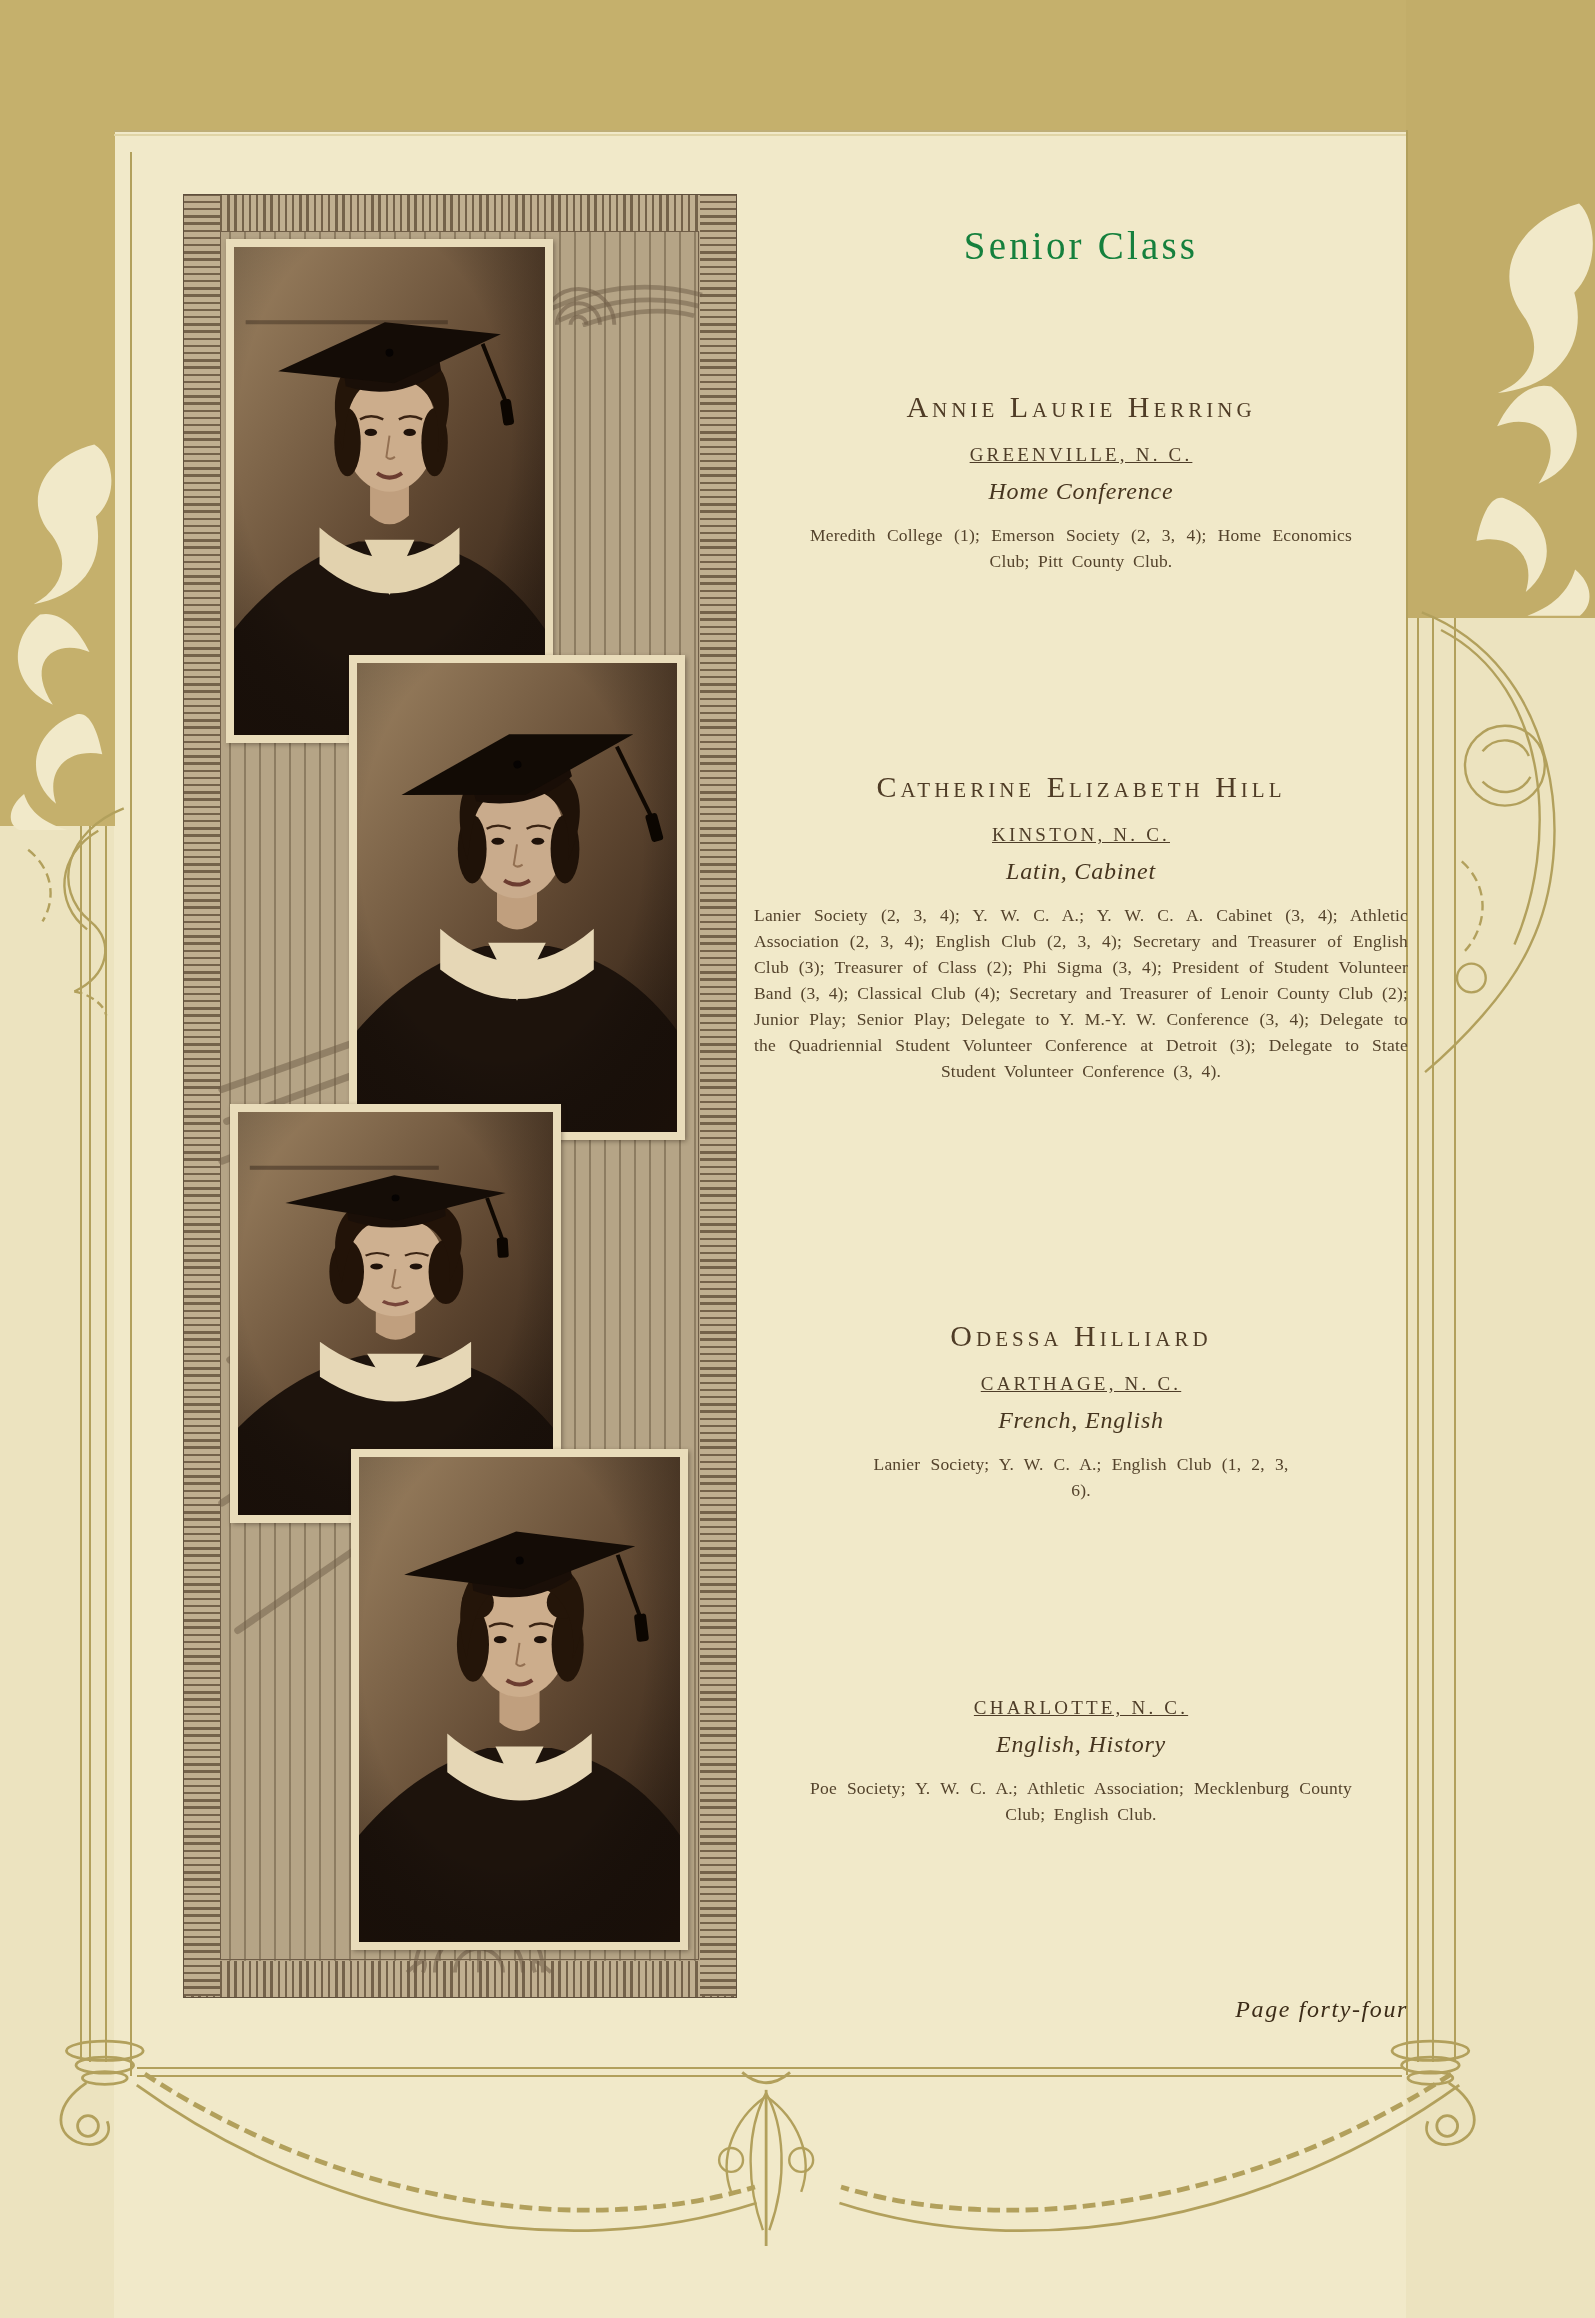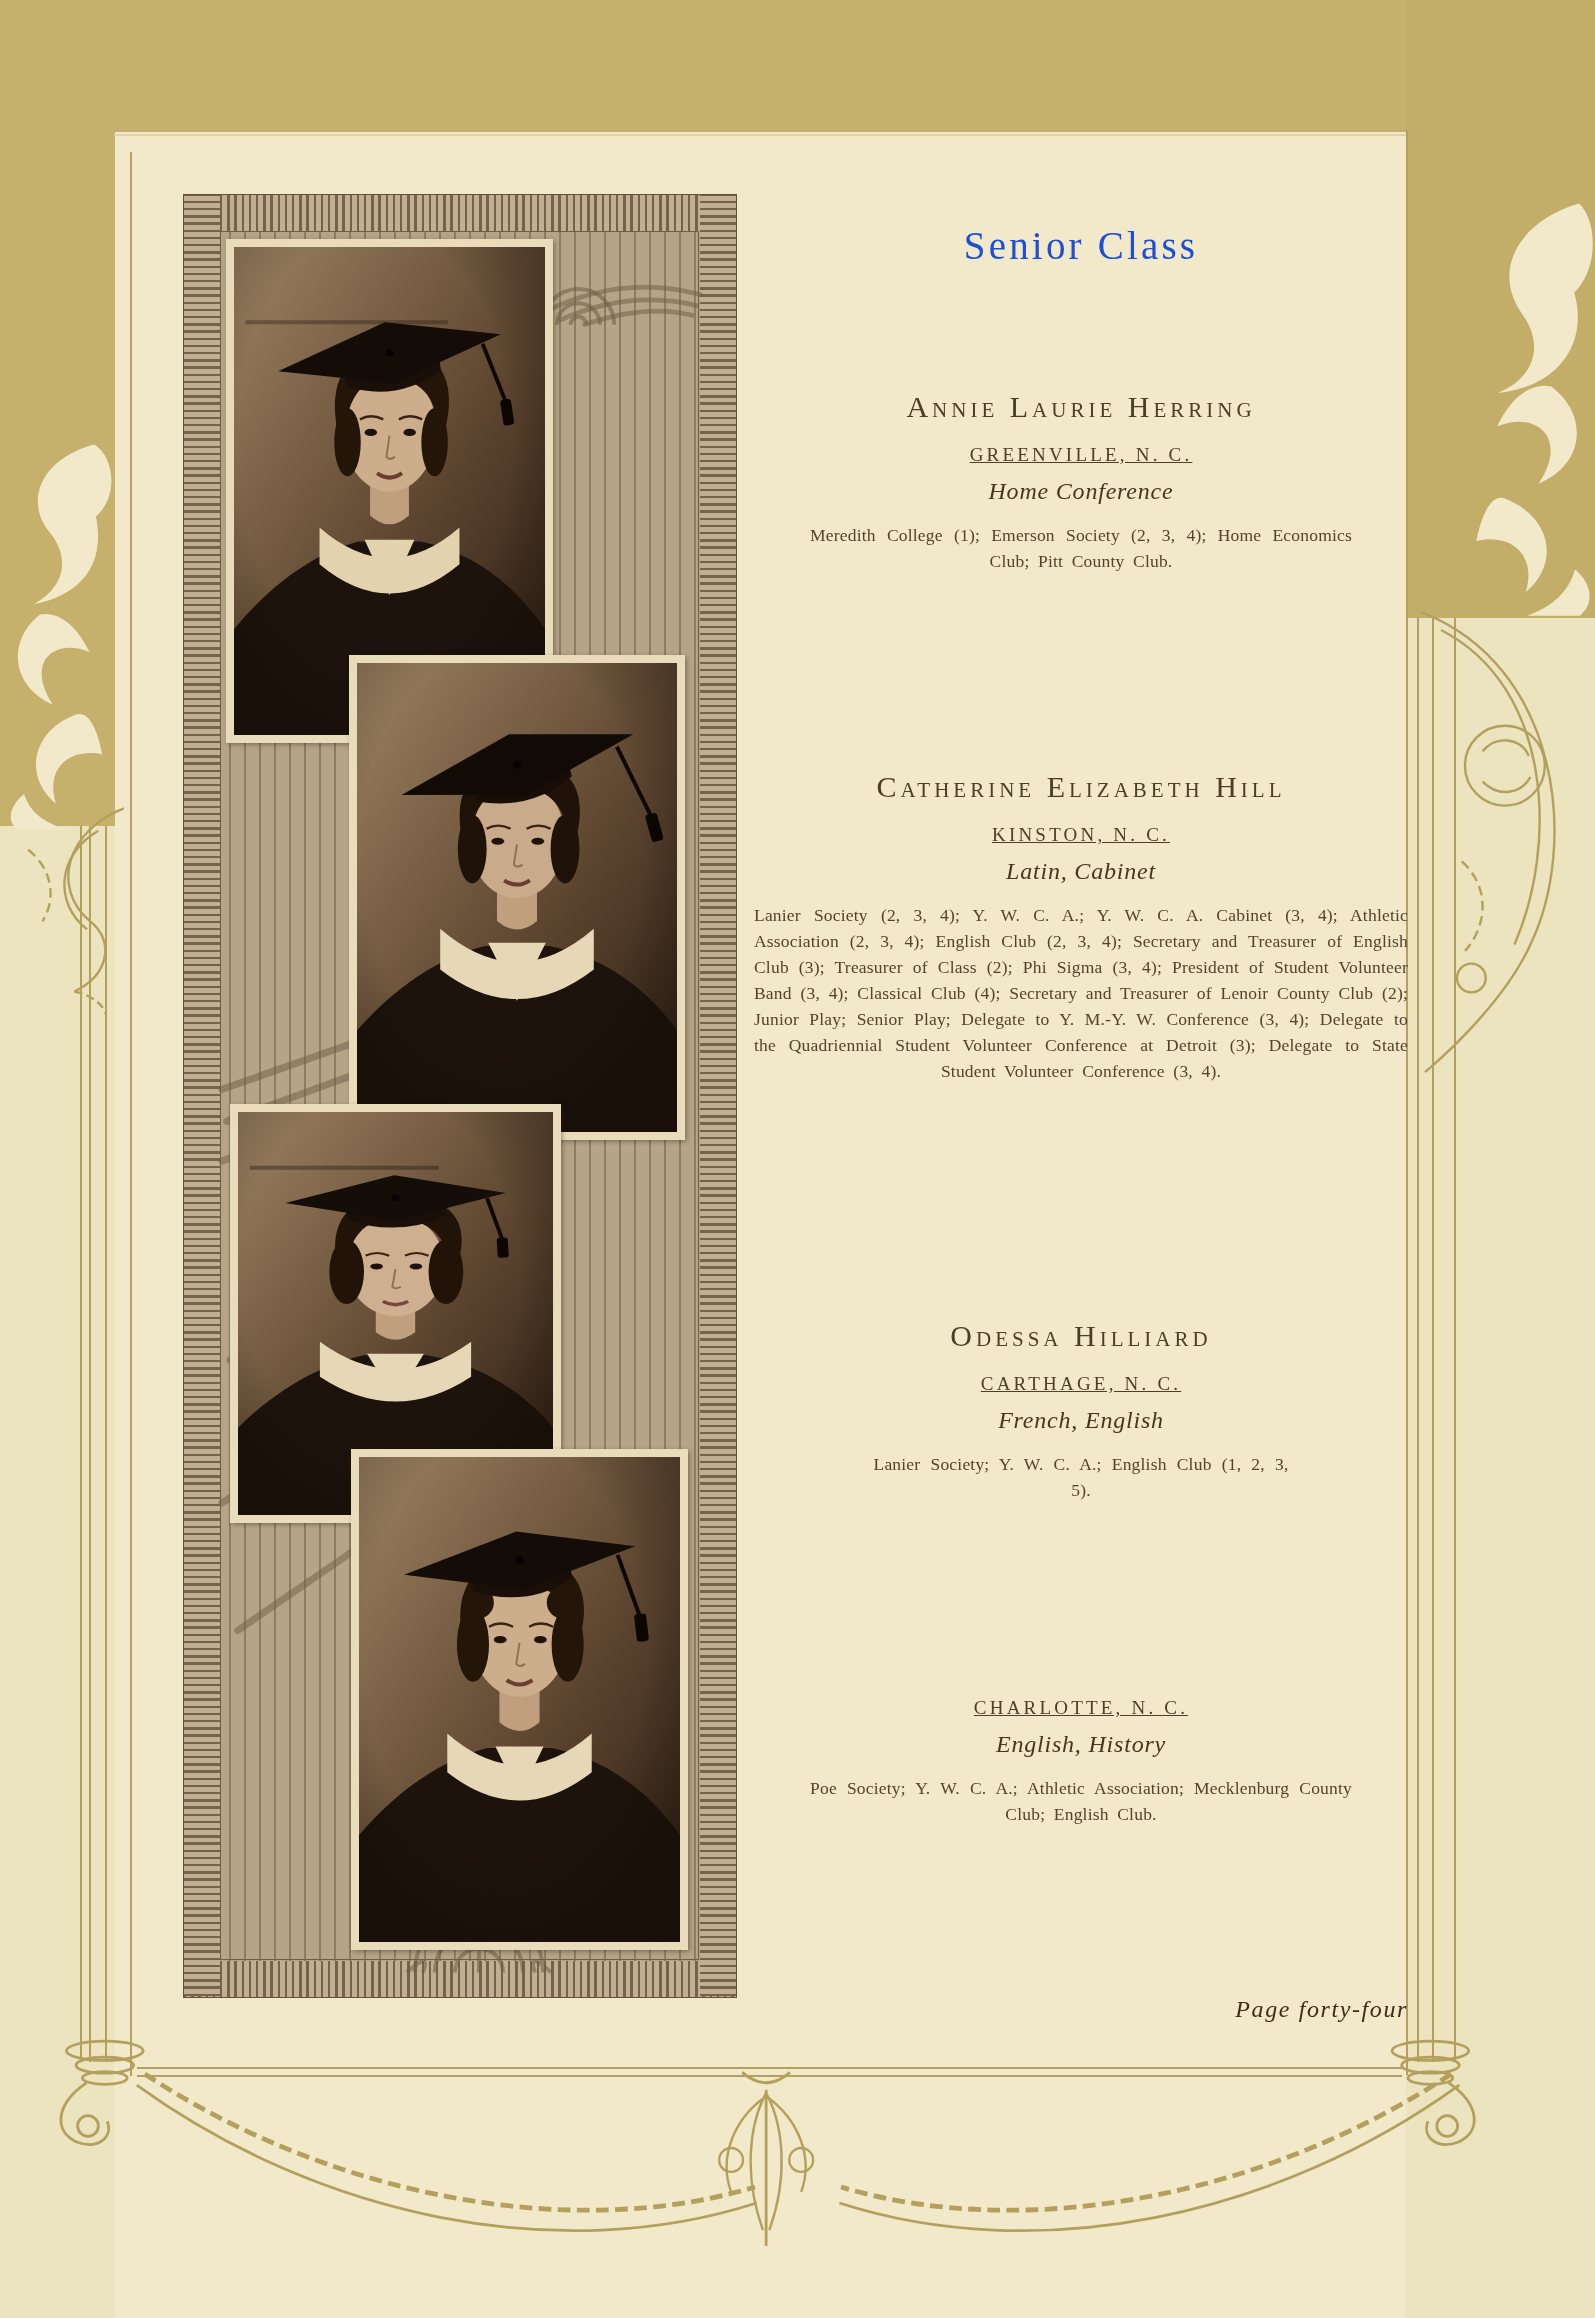--- a/index.html
+++ b/index.html
@@ -31,21 +31,21 @@
      background:repeating-linear-gradient(0deg,#74624a 0 2.4px,#c0af90 2.4px 7.2px);}
   .strip-innerframe{left:36px;top:36px;width:479px;height:1729px;
      border:1.6px solid #6f5d47;box-sizing:border-box;}
   .photo{background:#e9dcba;padding:8px;box-sizing:border-box;
          box-shadow:1.6px 2.4px 4.8px rgba(40,28,15,.45);}
   .photo svg{display:block;width:100%;height:100%;}
 
   
   .tcol{left:754px;top:0;width:654px;height:2319px;}
   .title{position:absolute;top:223px;left:0;width:100%;text-align:center;
-         font-size:39px;letter-spacing:3.2px;color:#1d4ed8;}
+         font-size:39px;letter-spacing:3.2px;color:#15803d;}
   .entry{position:absolute;left:0;width:100%;text-align:center;color:#4f3d28;}
   .s-name{font-variant:small-caps;font-size:30px;letter-spacing:4px;line-height:35px;color:#4f3c26;text-align:center;}
   .s-loc{margin-top:20px;font-size:19px;letter-spacing:3.2px;text-transform:uppercase;color:#4e3d28;text-decoration:underline;}
   .s-major{margin-top:12px;font-size:24px;font-style:italic;letter-spacing:0.8px;color:#46351f;}
   .s-act{margin-top:17px;font-size:17.5px;line-height:26px;color:#54432c;
          text-align:justify;text-align-last:center;word-spacing:4px;letter-spacing:0.2px;
          margin-left:auto;margin-right:auto;}
   .act-wide{width:654px;}
   .act-mid{width:542px;}
   .act-narrow{width:415px;}
@@ -344,21 +344,21 @@
       <div class="s-name">Catherine Elizabeth Hill</div>
       <div class="s-loc">Kinston, N. C.</div>
       <div class="s-major">Latin, Cabinet</div>
       <div class="s-act act-wide">Lanier Society (2, 3, 4); Y. W. C. A.; Y. W. C. A. Cabinet (3, 4); Athletic Association (2, 3, 4); English Club (2, 3, 4); Secretary and Treasurer of English Club (3); Treasurer of Class (2); Phi Sigma (3, 4); President of Student Volunteer Band (3, 4); Classical Club (4); Secretary and Treasurer of Lenoir County Club (2); Junior Play; Senior Play; Delegate to Y. M.-Y. W. Conference (3, 4); Delegate to the Quadriennial Student Volunteer Conference at Detroit (3); Delegate to State Student Volunteer Conference (3, 4).</div>
     </div>
 
     <div class="entry" style="top:1318px">
       <div class="s-name">Odessa Hilliard</div>
       <div class="s-loc">Carthage, N. C.</div>
       <div class="s-major">French, English</div>
-      <div class="s-act act-narrow">Lanier Society; Y. W. C. A.; English Club (1, 2, 3, 5).</div>
+      <div class="s-act act-narrow">Lanier Society; Y. W. C. A.; English Club (1, 2, 3, 6).</div>
     </div>
 
     <div class="entry" style="top:1677px">
       <div class="s-loc">Charlotte, N. C.</div>
       <div class="s-major">English, History</div>
       <div class="s-act act-mid">Poe Society; Y. W. C. A.; Athletic Association; Mecklenburg County Club; English Club.</div>
     </div>
 
     <div class="pagenum">Page forty-four</div>
   </div>

